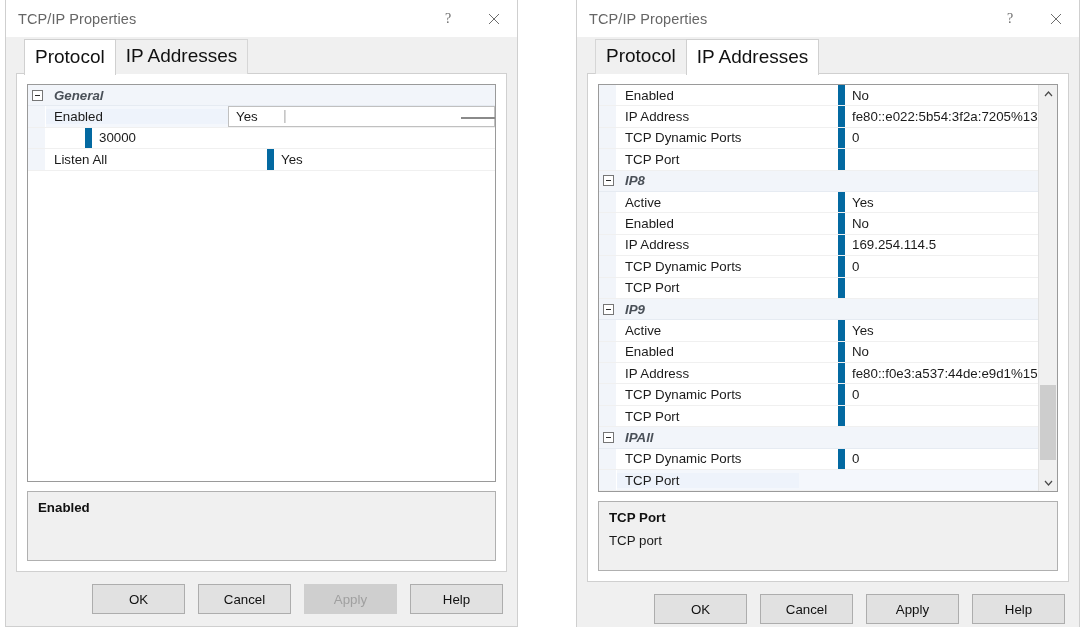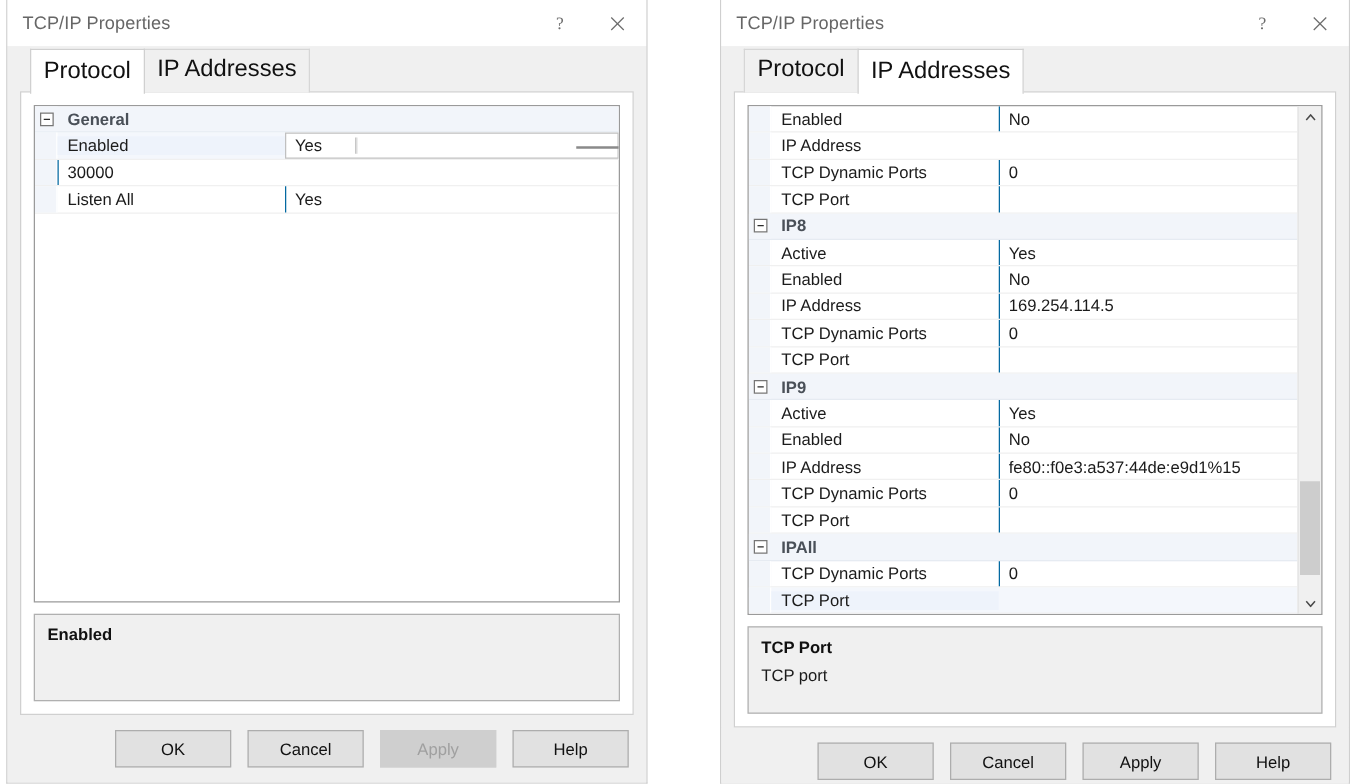--- a/index.html
+++ b/index.html
@@ -148,32 +148,34 @@
   }
   .prow .pname {
     flex: 0 0 182px;
     padding-left: 8px;
     overflow: hidden;
     text-overflow: ellipsis;
   }
   .prow .pval {
     flex: 1 1 auto;
     padding-left: 7px;
-    border-left: 1px solid #0369a1;
+    border-left: 7px solid #0369a1;
     align-self: stretch;
     display: flex;
     align-items: center;
     overflow: hidden;
+    margin-left: 39px;
   }
   
   .prow.cat { background: #f2f5fa; border-bottom: 1px solid #e6ebf2; }
   .prow.cat .pname {
     font-weight: bold;
     color: #4a5058;
     flex: 1 1 auto;
+    font-style: italic;
   }
   .prow.cat .gutter { background: #f2f5fa; border-right: none; }
   .expander {
     width: 11px; height: 11px;
     border: 1px solid #767676;
     background: #ffffff;
     position: relative;
     display: inline-block;
   }
   .expander::before {
@@ -406,20 +408,23 @@
               <div class="prow">
                 <div class="gutter"></div>
                 <div class="pname">Enabled</div>
                 <div class="pval">
                   <span>No</span>
                 </div>
               </div>
               <div class="prow">
                 <div class="gutter"></div>
                 <div class="pname">IP Address</div>
+                <div class="pval">
+                  <span>fe80::e022:5b54:3f2a:7205%13</span>
+                </div>
               </div>
               <div class="prow">
                 <div class="gutter"></div>
                 <div class="pname">TCP Dynamic Ports</div>
                 <div class="pval">
                   <span>0</span>
                 </div>
               </div>
               <div class="prow">
                 <div class="gutter"></div>

